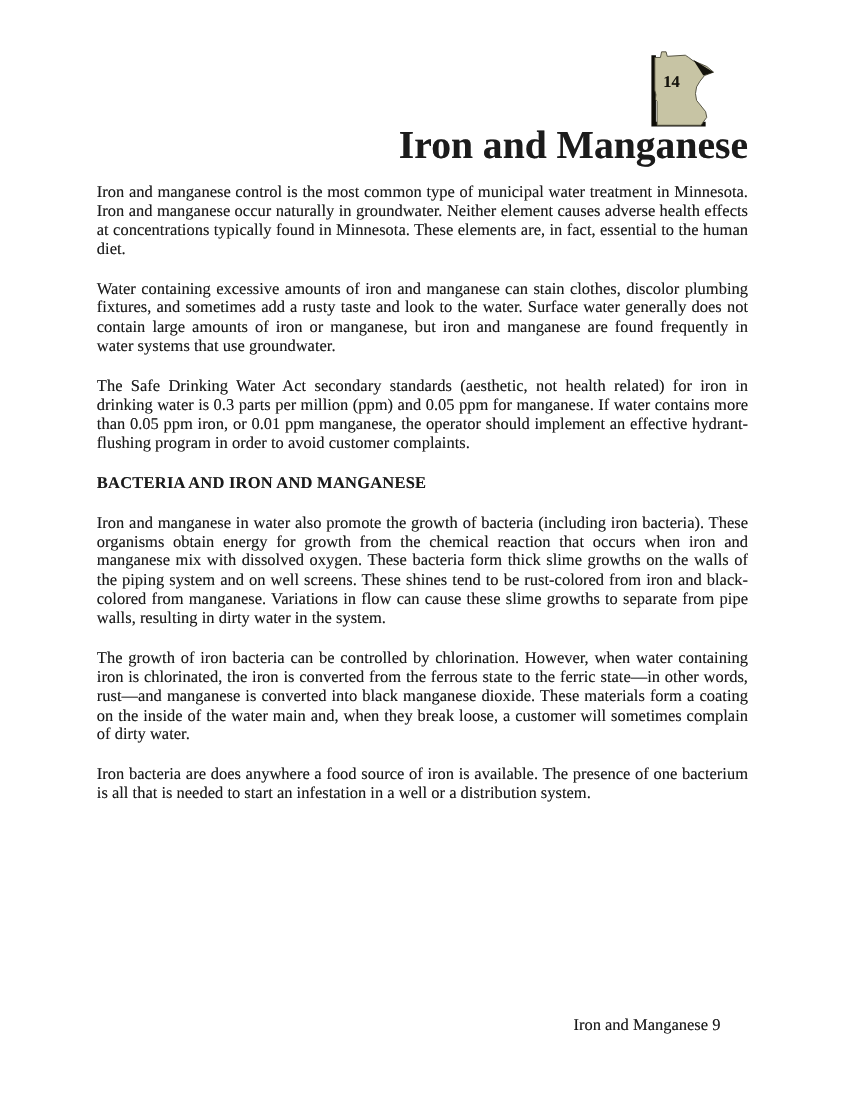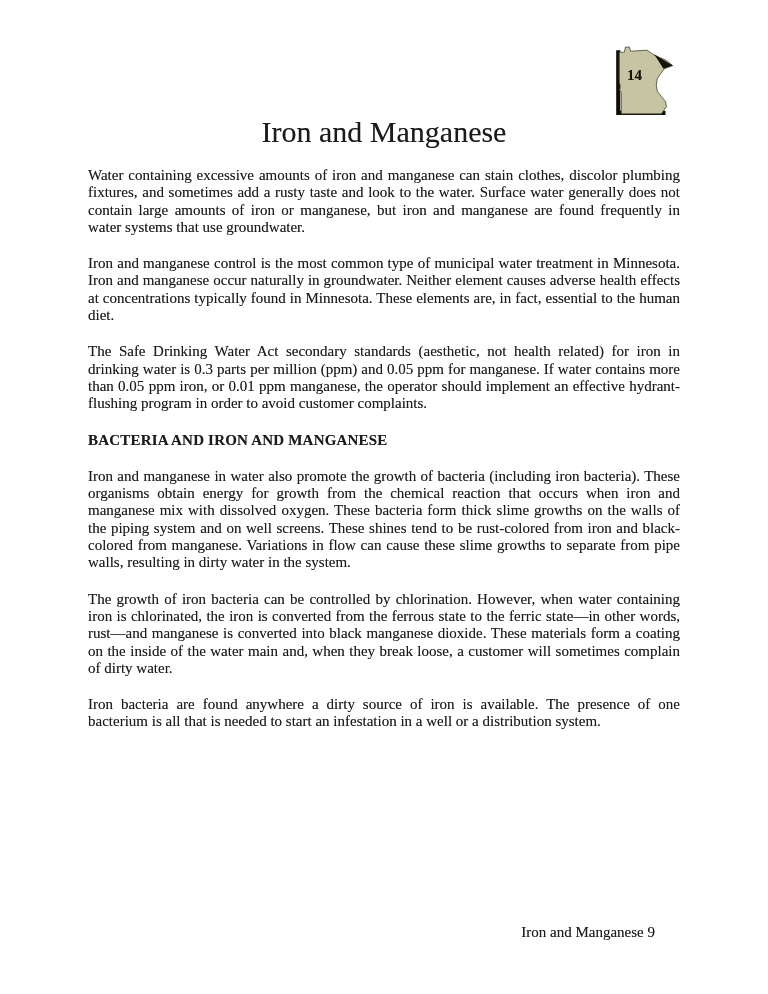--- a/index.html
+++ b/index.html
@@ -19,42 +19,42 @@
     text-shadow: 0 0 0.6px rgba(10,10,10,0.45);
   }
   .content {
     position: absolute;
     left: 88px;
     width: 592px;
     top: 0;
   }
   .doc-title {
     margin: 115px 0 18px 0;
-    font-size: 30px;
+    font-size: 36px;
     line-height: 34px;
-    font-weight: normal;
-    text-align: center;
+    font-weight: bold;
+    text-align: right;
   }
   .body-text p {
     font-size: 15px;
     line-height: 17.3px;
     text-align: justify;
     text-justify: inter-word;
     margin: 0 0 19px 0;
   }
   .section-heading {
     font-size: 15px;
     line-height: 17.3px;
     font-weight: bold;
     margin: 4px 0 19px 0;
     letter-spacing: 0.2px;
   }
   .badge {
     position: absolute;
-    left: 615px;
+    left: 591px;
     top: 43px;
     width: 64px;
     height: 76px;
     text-decoration: underline;
   }
   .badge svg { display: block; width: 64px; height: 76px; }
   .badge-number {
     position: absolute;
     left: 12px;
     top: 24px;
@@ -87,27 +87,27 @@
 
       <polygon points="38,11 56,22 47,25" fill="#14130c"></polygon>
     </svg>
     <span class="badge-number">14</span>
   </div>
 
   <div class="content">
     <h1 class="doc-title">Iron and Manganese</h1>
 
     <div class="body-text">
+      <p>Iron and manganese control is the most common type of municipal water treatment in Minnesota. Iron and manganese occur naturally in groundwater. Neither element causes adverse health effects at concentrations typically found in Minnesota. These elements are, in fact, essential to the human diet.</p>
       <p>Water containing excessive amounts of iron and manganese can stain clothes, discolor plumbing fixtures, and sometimes add a rusty taste and look to the water. Surface water generally does not contain large amounts of iron or manganese, but iron and manganese are found frequently in water systems that use groundwater.</p>
-      <p>Iron and manganese control is the most common type of municipal water treatment in Minnesota. Iron and manganese occur naturally in groundwater. Neither element causes adverse health effects at concentrations typically found in Minnesota. These elements are, in fact, essential to the human diet.</p>
       <p>The Safe Drinking Water Act secondary standards (aesthetic, not health related) for iron in drinking water is 0.3 parts per million (ppm) and 0.05 ppm for manganese. If water contains more than 0.05 ppm iron, or 0.01 ppm manganese, the operator should implement an effective hydrant-flushing program in order to avoid customer complaints.</p>
 
       <h2 class="section-heading">BACTERIA AND IRON AND MANGANESE</h2>
 
       <p>Iron and manganese in water also promote the growth of bacteria (including iron bacteria). These organisms obtain energy for growth from the chemical reaction that occurs when iron and manganese mix with dissolved oxygen. These bacteria form thick slime growths on the walls of the piping system and on well screens. These shines tend to be rust-colored from iron and black-colored from manganese. Variations in flow can cause these slime growths to separate from pipe walls, resulting in dirty water in the system.</p>
       <p>The growth of iron bacteria can be controlled by chlorination. However, when water containing iron is chlorinated, the iron is converted from the ferrous state to the ferric state—in other words, rust—and manganese is converted into black manganese dioxide. These materials form a coating on the inside of the water main and, when they break loose, a customer will sometimes complain of dirty water.</p>
-      <p>Iron bacteria are found anywhere a dirty source of iron is available. The presence of one bacterium is all that is needed to start an infestation in a well or a distribution system.</p>
+      <p>Iron bacteria are does anywhere a food source of iron is available. The presence of one bacterium is all that is needed to start an infestation in a well or a distribution system.</p>
     </div>
   </div>
 
   <div class="footer">Iron and Manganese 9</div>
 
 </div>
 
 </body></html>

